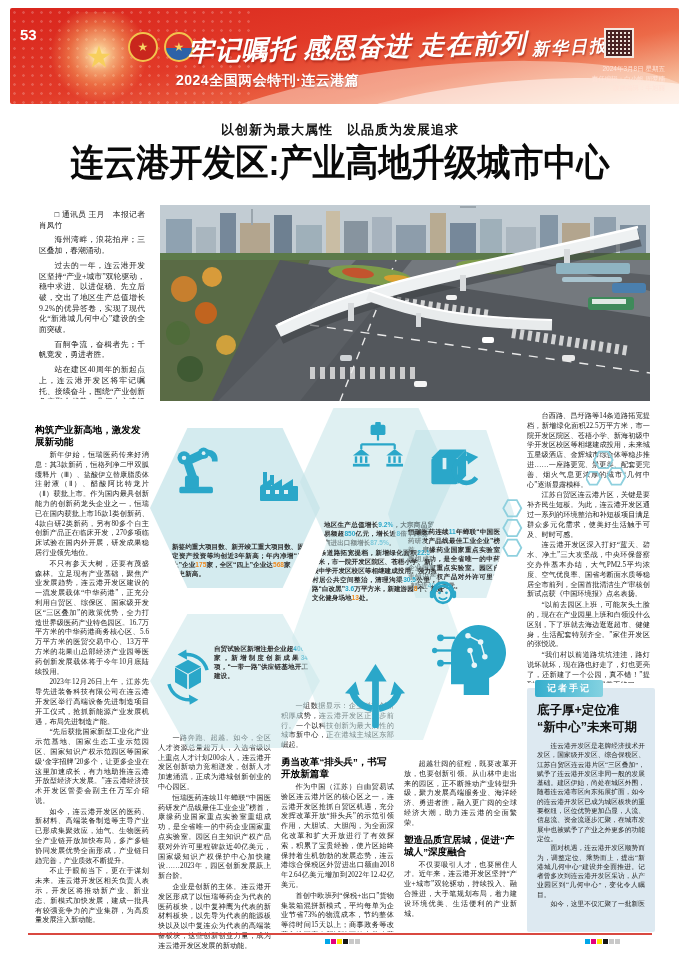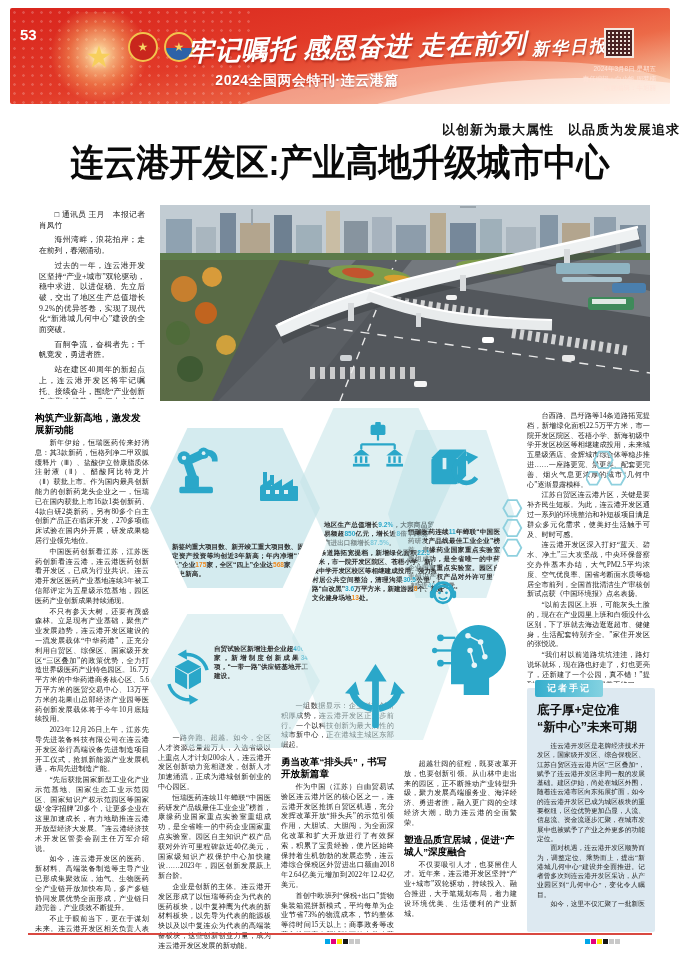--- a/index.html
+++ b/index.html
@@ -1,63 +1,63 @@
 <!DOCTYPE html>
 <html><head>
 <meta charset="utf-8">
 <style>
   html,body{margin:0;padding:0;background:#e9e9e9;}
   .page{position:relative;width:680px;height:959px;background:#fff;margin:0 auto;
         font-family:"Liberation Sans",sans-serif;overflow:hidden;}
   
   .banner{position:absolute;left:10px;top:8px;width:660px;height:96px;border-radius:2px;overflow:hidden;
-          background:linear-gradient(168deg,#d8251d 0%,#e23a28 40%,#ec6a48 68%,#f6b896 88%,#fbe0d0 100%);}
+          background:linear-gradient(168deg,#d8251d 0%,#e23a28 40%,#ec6a48 68%,#f6b896 88%,#fbe0d0 100%);padding-left:9px;}
   .banner::before{content:"";position:absolute;left:0;top:0;width:240px;height:96px;
           background-image:radial-gradient(rgba(255,255,255,.28) 1px,transparent 1.6px);background-size:9px 9px;opacity:.7;}
   .swoosh1,.swoosh2{position:absolute;border-radius:50%;}
   .swoosh1{left:140px;top:58px;width:560px;height:150px;background:rgba(255,236,222,.45);transform:rotate(-6deg);}
   .swoosh2{left:260px;top:72px;width:520px;height:150px;background:rgba(255,255,255,.5);transform:rotate(-4deg);}
   .page-num{position:absolute;left:10px;top:18px;color:#fff;font-size:15px;font-weight:700;}
   .star-burst{position:absolute;left:34px;top:4px;width:110px;height:88px;
           background:radial-gradient(circle at 50% 48%,rgba(255,233,170,.95),rgba(255,210,120,.35) 42%,rgba(255,210,120,0) 68%);
           display:flex;align-items:center;justify-content:center;}
   .star-glyph{color:#f7cf5c;font-size:30px;text-shadow:0 0 6px rgba(255,240,180,.9);}
   .emblem{position:absolute;top:24px;width:26px;height:26px;border-radius:50%;border:2px solid #f2c34d;
           display:flex;align-items:center;justify-content:center;font-size:12px;color:#f7d464;}
   .emblem.nat{left:118px;background:#c9261d;}
   .emblem.cppcc{left:154px;background:linear-gradient(180deg,#d8352b 54%,#2d62a8 54%);}
   .slogan{position:absolute;left:172px;top:22px;width:350px;text-align:center;color:#fff;
           font-family:"Liberation Serif",serif;font-weight:700;font-style:italic;font-size:26px;
           letter-spacing:1px;transform:rotate(-1.5deg);text-shadow:1px 2px 2px rgba(120,10,5,.45);white-space:nowrap;}
-  .edition{position:absolute;left:166px;top:64px;width:262px;text-align:center;color:#fff;
+  .edition{position:absolute;left:166px;top:64px;width:262px;text-align:left;color:#fff;
           font-weight:700;font-size:14px;letter-spacing:.5px;text-shadow:0 1px 2px rgba(120,10,5,.4);white-space:nowrap;}
   .masthead{position:absolute;left:522px;top:28px;color:#fff;font-family:"Liberation Serif",serif;
           font-weight:700;font-style:italic;font-size:17px;letter-spacing:2px;transform:rotate(-3deg);
           text-shadow:1px 1px 2px rgba(120,10,5,.5);white-space:nowrap;}
   .qr{position:absolute;left:594px;top:20px;width:26px;height:26px;border:2px solid #f3e9e2;
           background:repeating-linear-gradient(0deg,#4a2323 0 2px,transparent 2px 4px),
                      repeating-linear-gradient(90deg,#4a2323 0 2px,#efe3da 2px 4px);}
   .banner-meta{position:absolute;right:14px;top:56px;text-align:right;color:#ffe3d8;font-size:6.5px;line-height:9.5px;white-space:nowrap;}
   
-  .kicker{position:absolute;left:0;top:121px;width:100%;text-align:right;font-size:13px;font-weight:700;color:#141414;letter-spacing:1px;}
+  .kicker{position:absolute;left:0;top:121px;width:100%;text-align:center;font-size:13px;font-weight:700;color:#141414;letter-spacing:1px;}
   .headline{position:absolute;left:0;top:138px;width:100%;text-align:center;font-size:33px;font-weight:900;
             color:#0a0a0a;letter-spacing:0;margin:0;transform:scaleY(1.12);transform-origin:top;white-space:nowrap;}
   
   .intro-col{position:absolute;left:35px;top:206px;width:114px;height:193px;overflow:hidden;}
   .byline{font-size:7px;color:#444;margin:0 0 7px 0;}
   .intro-col p{font-family:"Liberation Serif",serif;font-size:7.8px;line-height:10.7px;margin:4px;
                text-indent:2em;text-align:justify;color:#1b1b1b;}
   .photo{position:absolute;left:160px;top:205px;width:490px;height:196px;overflow:hidden;background:#7d8287;}
   
   .col{position:absolute;overflow:hidden;}
   .col p{font-family:"Liberation Serif",serif;font-size:7.2px;line-height:9.8px;margin:0 0 1px 0;
          text-indent:2em;text-align:justify;color:#1c1c1c;}
   .col h2{font-size:9.6px;line-height:12px;font-weight:800;color:#000;margin:5px 0 3px 0;}
   #col1{left:35px;top:412px;width:114px;height:520px;}
-  #col1 h2:first-child{margin-top:0;}
+  #col1 h2:first-child{margin-top:12px;}
   #col2{left:158px;top:734px;width:113px;height:230px;}
   #col3{left:281px;top:702px;width:113px;height:230px;}
   #col4{left:404px;top:760px;width:113px;height:172px;}
   #col5{left:527px;top:412px;width:123px;height:271px;}
   
   .infographic{position:absolute;left:150px;top:408px;width:364px;height:340px;}
   .hex{position:absolute;clip-path:polygon(22% 0,78% 0,100% 50%,78% 100%,22% 100%,0 50%);}
   .hex .stat{position:absolute;font-size:6.6px;line-height:9px;font-weight:700;color:#2e2e2e;text-align:justify;}
   .hl{color:#2aa7c9;font-weight:800;}
   .hl.o{color:#ef8a1f;}
@@ -115,21 +115,21 @@
       <div>版面编辑：牛旭丽</div>
     </div>
   </header>
 
   <div class="kicker">以创新为最大属性　以品质为发展追求</div>
   <h1 class="headline">连云港开发区:产业高地升级城市中心</h1>
 
   <div class="intro-col">
     <p class="byline">□ 通讯员 王月　本报记者 肖凤竹</p>
     <div>
-        <p>海州湾畔，浪花拍岸；走在前列，春潮涌动。</p>
+        <p>海州湾畔，浪花拍岸；三区叠加，春潮涌动。</p>
         <p>过去的一年，连云港开发区坚持“产业+城市”双轮驱动，稳中求进、以进促稳、先立后破，交出了地区生产总值增长9.2%的优异答卷，实现了现代化“新港城几何中心”建设的全面突破。</p>
         <p>百舸争流，奋楫者先；千帆竞发，勇进者胜。</p>
         <p>站在建区40周年的新起点上，连云港开发区将牢记嘱托、接续奋斗，围绕“产业创新争实聚合优势、几何中心建设宜居家园”工作思路，以更加精准的举措加快发展，决胜双千亿产业强区。</p>
       </div>
   </div>
 
   <div class="photo">
     <svg width="490" height="196" viewBox="0 0 490 196">
       <rect x="0" y="0" width="490" height="196" fill="#74797e"></rect>
 
@@ -199,21 +199,20 @@
       <rect x="322" y="132" width="12" height="6" rx="2" fill="#ffffff"></rect>
       <rect x="180" y="150" width="12" height="6" rx="2" fill="#cfd3d6"></rect>
       <rect x="402" y="150" width="13" height="6" rx="2" fill="#e8e8e8"></rect>
       <rect x="254" y="176" width="13" height="6" rx="2" fill="#f5f5f5"></rect>
     </svg>
   </div>
 
   <div class="col" id="col1">
       <h2>构筑产业新高地，激发发展新动能</h2>
       <p>新年伊始，恒瑞医药传来好消息：其3款新药，恒格列净二甲双胍缓释片（Ⅲ）、盐酸伊立替康脂质体注射液（Ⅱ）、醋酸阿比特龙片（Ⅱ）获批上市。作为国内最具创新能力的创新药龙头企业之一，恒瑞已在国内获批上市16款1类创新药、4款自研2类新药，另有80多个自主创新产品正在临床开发，270多项临床试验在国内外开展，研发成果稳居行业领先地位。</p>
-      <p>中国医药创新看江苏，江苏医药创新看连云港，连云港医药创新看开发区，已成为行业共识。连云港开发区医药产业基地连续3年被工信部评定为五星级示范基地，园区医药产业创新成果持续涌现。</p>
       <p>不只有参天大树，还要有茂盛森林。立足现有产业基础，聚焦产业发展趋势，连云港开发区建设的一流发展载体“中华药港”，正充分利用自贸区、综保区、国家级开发区“三区叠加”的政策优势，全力打造世界级医药产业特色园区。16.7万平方米的中华药港商务核心区、5.6万平方米的医贸交易中心、13万平方米的花果山总部经济产业园等医药创新发展载体将于今年10月底陆续投用。</p>
       <p>2023年12月26日上午，江苏先导先进装备科技有限公司在连云港开发区举行高端设备先进制造项目开工仪式，抢抓新能源产业发展机遇，布局先进制造产能。</p>
       <p>“先后获批国家新型工业化产业示范基地、国家生态工业示范园区、国家知识产权示范园区等国家级‘金字招牌’20多个，让更多企业在这里加速成长，有力地助推连云港开放型经济大发展。”连云港经济技术开发区管委会副主任万军介绍说。</p>
       <p>如今，连云港开发区的医药、新材料、高端装备制造等主导产业已形成集聚效应，油气、生物医药全产业链开放加快布局，多产多链协同发展优势全面形成，产业链日趋完善，产业质效不断提升。</p>
       <p>不止于眼前当下，更在于谋划未来。连云港开发区相关负责人表示，开发区将推动新产业、新业态、新模式加快发展，建成一批具有较强竞争力的产业集群，为高质量发展注入新动能。</p>
     </div>
   <div class="col" id="col2">
       <p>一路奔跑、超越。如今，全区人才资源总量超万人，入选省级以上重点人才计划200余人，连云港开发区创新动力竞相迸发，创新人才加速涌流，正成为港城创新创业的中心园区。</p>
       <p>恒瑞医药连续11年蝉联“中国医药研发产品线最佳工业企业”榜首，康缘药业国家重点实验室重组成功，是全省唯一的中药企业国家重点实验室。园区自主知识产权产品获对外许可里程碑款近40亿美元，国家级知识产权保护中心加快建设……2023年，园区创新发展跃上新台阶。</p>
       <p>企业是创新的主体。连云港开发区形成了以恒瑞等药企为代表的医药板块，以中复神鹰为代表的新材料板块，以先导为代表的能源板块以及以中复连众为代表的高端装备板块，这些创新创业力量，成为连云港开发区发展的新动能。</p>

